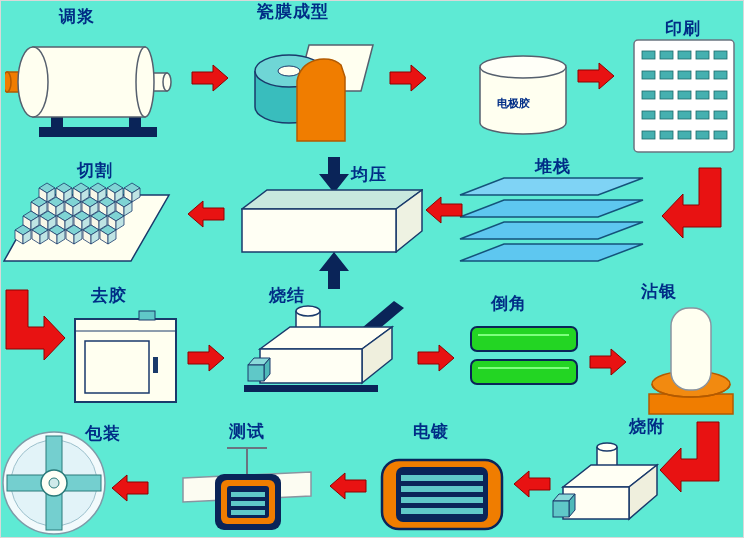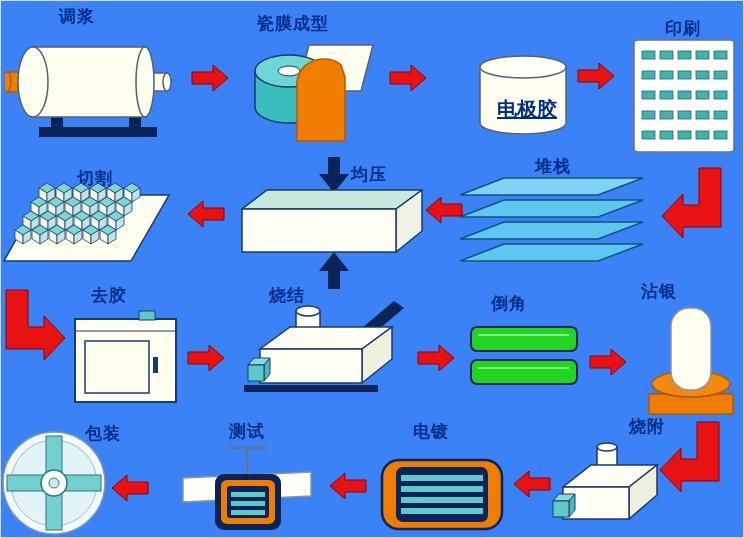--- a/index.html
+++ b/index.html
@@ -1,27 +1,27 @@
 <!DOCTYPE html>
 <html><head>
 <meta charset="utf-8">
 <style>
   * { margin:0; padding:0; box-sizing:border-box; }
   html,body { background:#ffffff; font-family:"DejaVu Sans", sans-serif; }
   .canvas {
     position:relative; width:744px; height:538px;
-    background:#3b82f6; border:1px solid #d9d9d9; overflow:hidden;
+    background:#5eead4; border:1px solid #d9d9d9; overflow:hidden;
   }
   .g { position:absolute; }
   .g svg { display:block; }
   .lbl {
     position:absolute; font-weight:bold; font-size:17px;
     color:#002d86; white-space:nowrap; letter-spacing:1px; line-height:1.1;
   }
-  .lbl-sm { font-size:20px; letter-spacing:0;text-decoration:underline; }
+  .lbl-sm { font-size:11px; letter-spacing:0; }
 </style>
 </head>
 <body>
 
 <div class="canvas">
 
   <div class="lbl" style="left:58px; top:6px">调浆</div>
   <div class="g" style="left:4px; top:30px">
     <svg width="172" height="112" viewBox="0 0 172 112">
       <rect x="34" y="96" width="118" height="10" fill="#0a2458"></rect>
@@ -36,21 +36,21 @@
       <ellipse cx="28" cy="51" rx="15" ry="35" fill="#fffff0" stroke="#56606e" stroke-width="1.5"></ellipse>
     </svg>
   </div>
 
   <div class="g" style="left:190px; top:62px">
     <svg width="38" height="30" viewBox="0 0 38 30">
         <polygon points="1,9 22,9 22,2 37,15 22,28 22,21 1,21" fill="#e81212" stroke="#8f0000" stroke-width="1"></polygon>
       </svg>
   </div>
 
-  <div class="lbl" style="left:256px; top:13px">瓷膜成型</div>
+  <div class="lbl" style="left:256px; top:1px">瓷膜成型</div>
   <div class="g" style="left:248px; top:40px">
     <svg width="128" height="105" viewBox="0 0 128 105">
       <polygon points="60,4 124,4 112,50 48,50" fill="#fffff0" stroke="#56606e" stroke-width="1.5"></polygon>
       <path d="M6,30 L6,66 A34,16 0 0 0 74,66 L74,30" fill="#39bdbd" stroke="#1a3a6b" stroke-width="1.5"></path>
       <ellipse cx="40" cy="30" rx="34" ry="16" fill="#6fd6d6" stroke="#1a3a6b" stroke-width="1.5"></ellipse>
       <ellipse cx="40" cy="30" rx="11" ry="5" fill="#fffff0" stroke="#1a3a6b" stroke-width="1"></ellipse>
       <path d="M48,40 C52,18 78,12 92,24 L96,36 L96,100 L48,100 Z" fill="#f07d00" stroke="#b35a00" stroke-width="1.5"></path>
     </svg>
   </div>
 
@@ -148,21 +148,21 @@
         <polygon points="9,38 21,38 21,20 30,20 15,1 0,20 9,20" fill="#0a2458"></polygon>
       </svg>
   </div>
 
   <div class="g" style="left:186px; top:198px">
     <svg width="38" height="30" viewBox="0 0 38 30">
         <polygon points="37,9 16,9 16,2 1,15 16,28 16,21 37,21" fill="#e81212" stroke="#8f0000" stroke-width="1"></polygon>
       </svg>
   </div>
 
-  <div class="lbl" style="left:76px; top:168px">切割</div>
+  <div class="lbl" style="left:76px; top:160px">切割</div>
   <div class="g" style="left:2px; top:180px">
     <svg width="168" height="82" viewBox="0 0 168 82">
       <defs>
         <g id="cub">
           <polygon points="0,5 8,0 16,5 8,10" fill="#7fd4d4" stroke="#1a3a6b" stroke-width="0.8"></polygon>
           <polygon points="0,5 8,10 8,19 0,14" fill="#f7f7e8" stroke="#1a3a6b" stroke-width="0.8"></polygon>
           <polygon points="8,10 16,5 16,14 8,19" fill="#bfe4e4" stroke="#1a3a6b" stroke-width="0.8"></polygon>
         </g>
       </defs>
       <polygon points="38,14 166,14 128,80 1,80" fill="#fffff0" stroke="#1a3a6b" stroke-width="1.5"></polygon>

